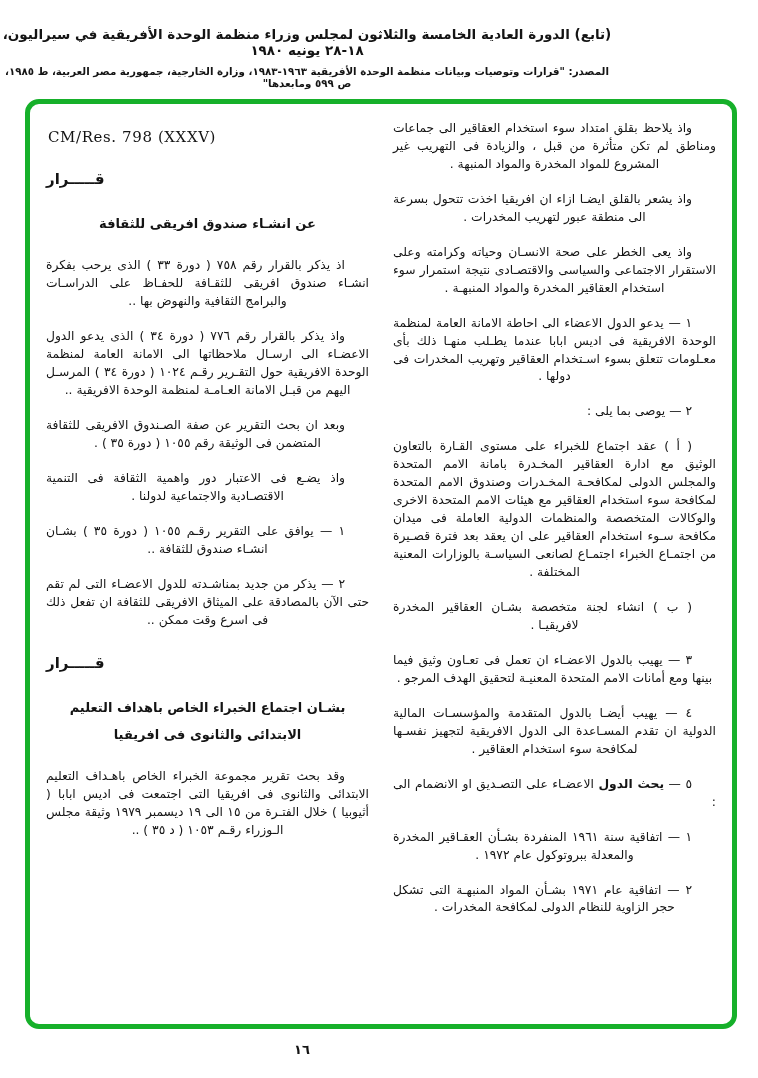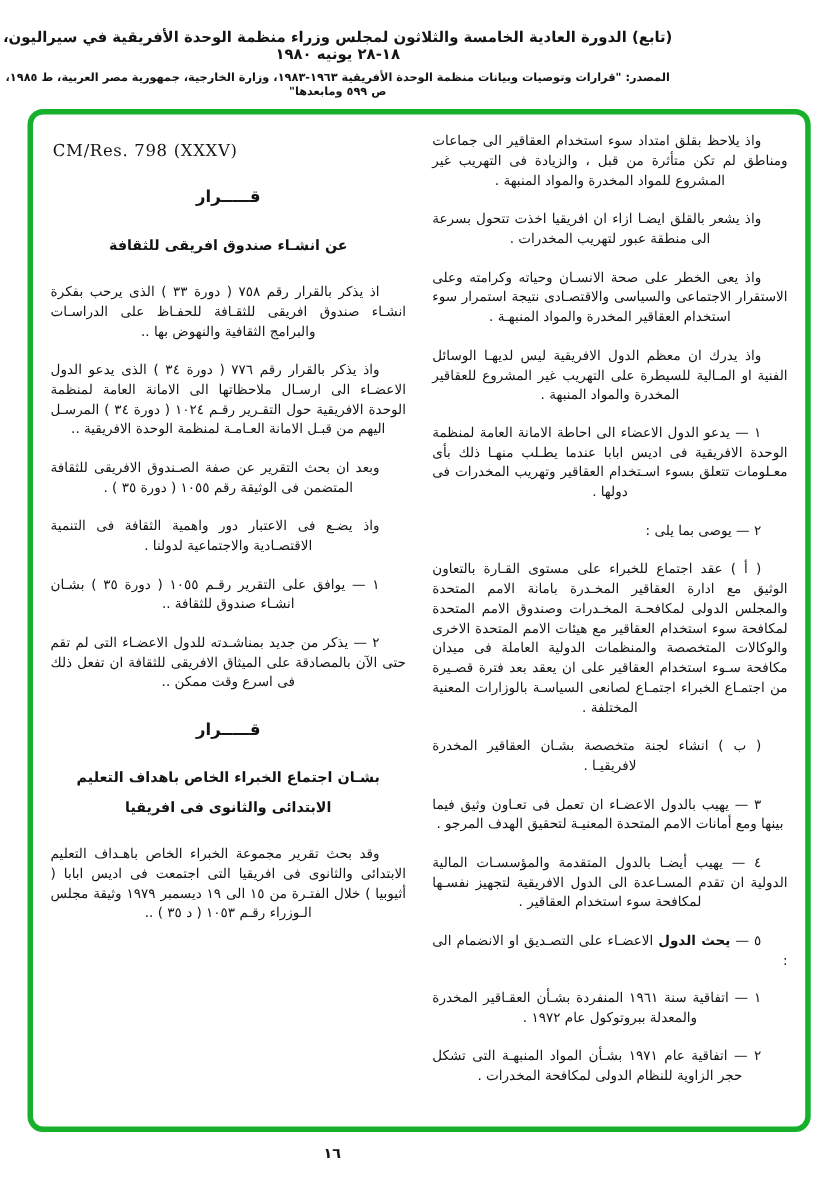--- a/index.html
+++ b/index.html
@@ -20,21 +20,21 @@
   .para{
     direction:rtl;text-align:justify;text-align-last:center;
     font-size:12.3px;line-height:1.46;margin:17px 0 12px 0;text-indent:24px;
   }
   .solo{text-align-last:auto;}
   .cmres{
     direction:ltr;text-align:left;font-family:"DejaVu Serif","Liberation Serif",serif;
     font-size:15px;letter-spacing:.6px;margin:10px 0 0 2px;
   }
   .rtitle{
-    direction:rtl;text-align:center;font-weight:bold;font-size:15px;margin:24px 0 22px 0;
+    direction:rtl;text-align:left;font-weight:bold;font-size:15px;margin:24px 0 22px 0;
   }
   .rsub{
     direction:rtl;text-align:center;font-weight:bold;font-size:13px;
     margin:0 0 20px 0;line-height:2.1;white-space:pre-line;
   }
   .gap-top{margin-top:34px;}
   .first{margin-top:2px;}
   .footer{
     position:absolute;top:1042px;left:0;width:604px;text-align:center;
     font-size:13px;font-weight:bold;direction:rtl;
@@ -49,21 +49,20 @@
   <div class="h2">المصدر: "قرارات وتوصيات وبيانات منظمة الوحدة الأفريقية ١٩٦٣-١٩٨٣، وزارة الخارجية، جمهورية مصر العربية، ط ١٩٨٥، ص ٥٩٩ ومابعدها"</div>
 </div>
 
 <div class="box" style="border-color: rgb(22, 176, 42);">
   <div class="cols">
 
     <div class="col">
       <p class="para first">واذ يلاحظ بقلق امتداد سوء استخدام العقاقير الى جماعات ومناطق لم تكن متأثرة من قبل ، والزيادة فى التهريب غير المشروع للمواد المخدرة والمواد المنبهة .</p>
       <p class="para">واذ يشعر بالقلق ايضـا ازاء ان افريقيا اخذت تتحول بسرعة الى منطقة عبور لتهريب المخدرات .</p>
       <p class="para">واذ يعى الخطر على صحة الانسـان وحياته وكرامته وعلى الاستقرار الاجتماعى والسياسى والاقتصـادى نتيجة استمرار سوء استخدام العقاقير المخدرة والمواد المنبهـة .</p>
-      <p class="para">واذ يدرك ان معظم الدول الافريقية ليس لديهـا الوسائل الفنية او المـالية للسيطرة على التهريب غير المشروع للعقاقير المخدرة والمواد المنبهة .</p>
       <p class="para">١ — يدعو الدول الاعضاء الى احاطة الامانة العامة لمنظمة الوحدة الافريقية فى اديس ابابا عندما يطـلب منهـا ذلك بأى معـلومات تتعلق بسوء اسـتخدام العقاقير وتهريب المخدرات فى دولها .</p>
       <p class="para solo">٢ — يوصى بما يلى :</p>
       <p class="para">( أ ) عقد اجتماع للخبراء على مستوى القـارة بالتعاون الوثيق مع ادارة العقاقير المخـدرة بامانة الامم المتحدة والمجلس الدولى لمكافحـة المخـدرات وصندوق الامم المتحدة لمكافحة سوء استخدام العقاقير مع هيئات الامم المتحدة الاخرى والوكالات المتخصصة والمنظمات الدولية العاملة فى ميدان مكافحة سـوء استخدام العقاقير على ان يعقد بعد فترة قصـيرة من اجتمـاع الخبراء اجتمـاع لصانعى السياسـة بالوزارات المعنية المختلفة .</p>
       <p class="para">( ب ) انشاء لجنة متخصصة بشـان العقاقير المخدرة لافريقيـا .</p>
       <p class="para">٣ — يهيب بالدول الاعضـاء ان تعمل فى تعـاون وثيق فيما بينها ومع أمانات الامم المتحدة المعنيـة لتحقيق الهدف المرجو .</p>
       <p class="para">٤ — يهيب أيضـا بالدول المتقدمة والمؤسسـات المالية الدولية ان تقدم المسـاعدة الى الدول الافريقية لتجهيز نفسـها لمكافحة سوء استخدام العقاقير .</p>
       <p class="para solo"><span>٥ — </span><b>يحث الدول</b><span> الاعضـاء على التصـديق او الانضمام الى :</span></p>
       <p class="para">١ — اتفاقية سنة ١٩٦١ المنفردة بشـأن العقـاقير المخدرة والمعدلة ببروتوكول عام ١٩٧٢ .</p>
       <p class="para">٢ — اتفاقية عام ١٩٧١ بشـأن المواد المنبهـة التى تشكل حجر الزاوية للنظام الدولى لمكافحة المخدرات .</p>
     </div>

